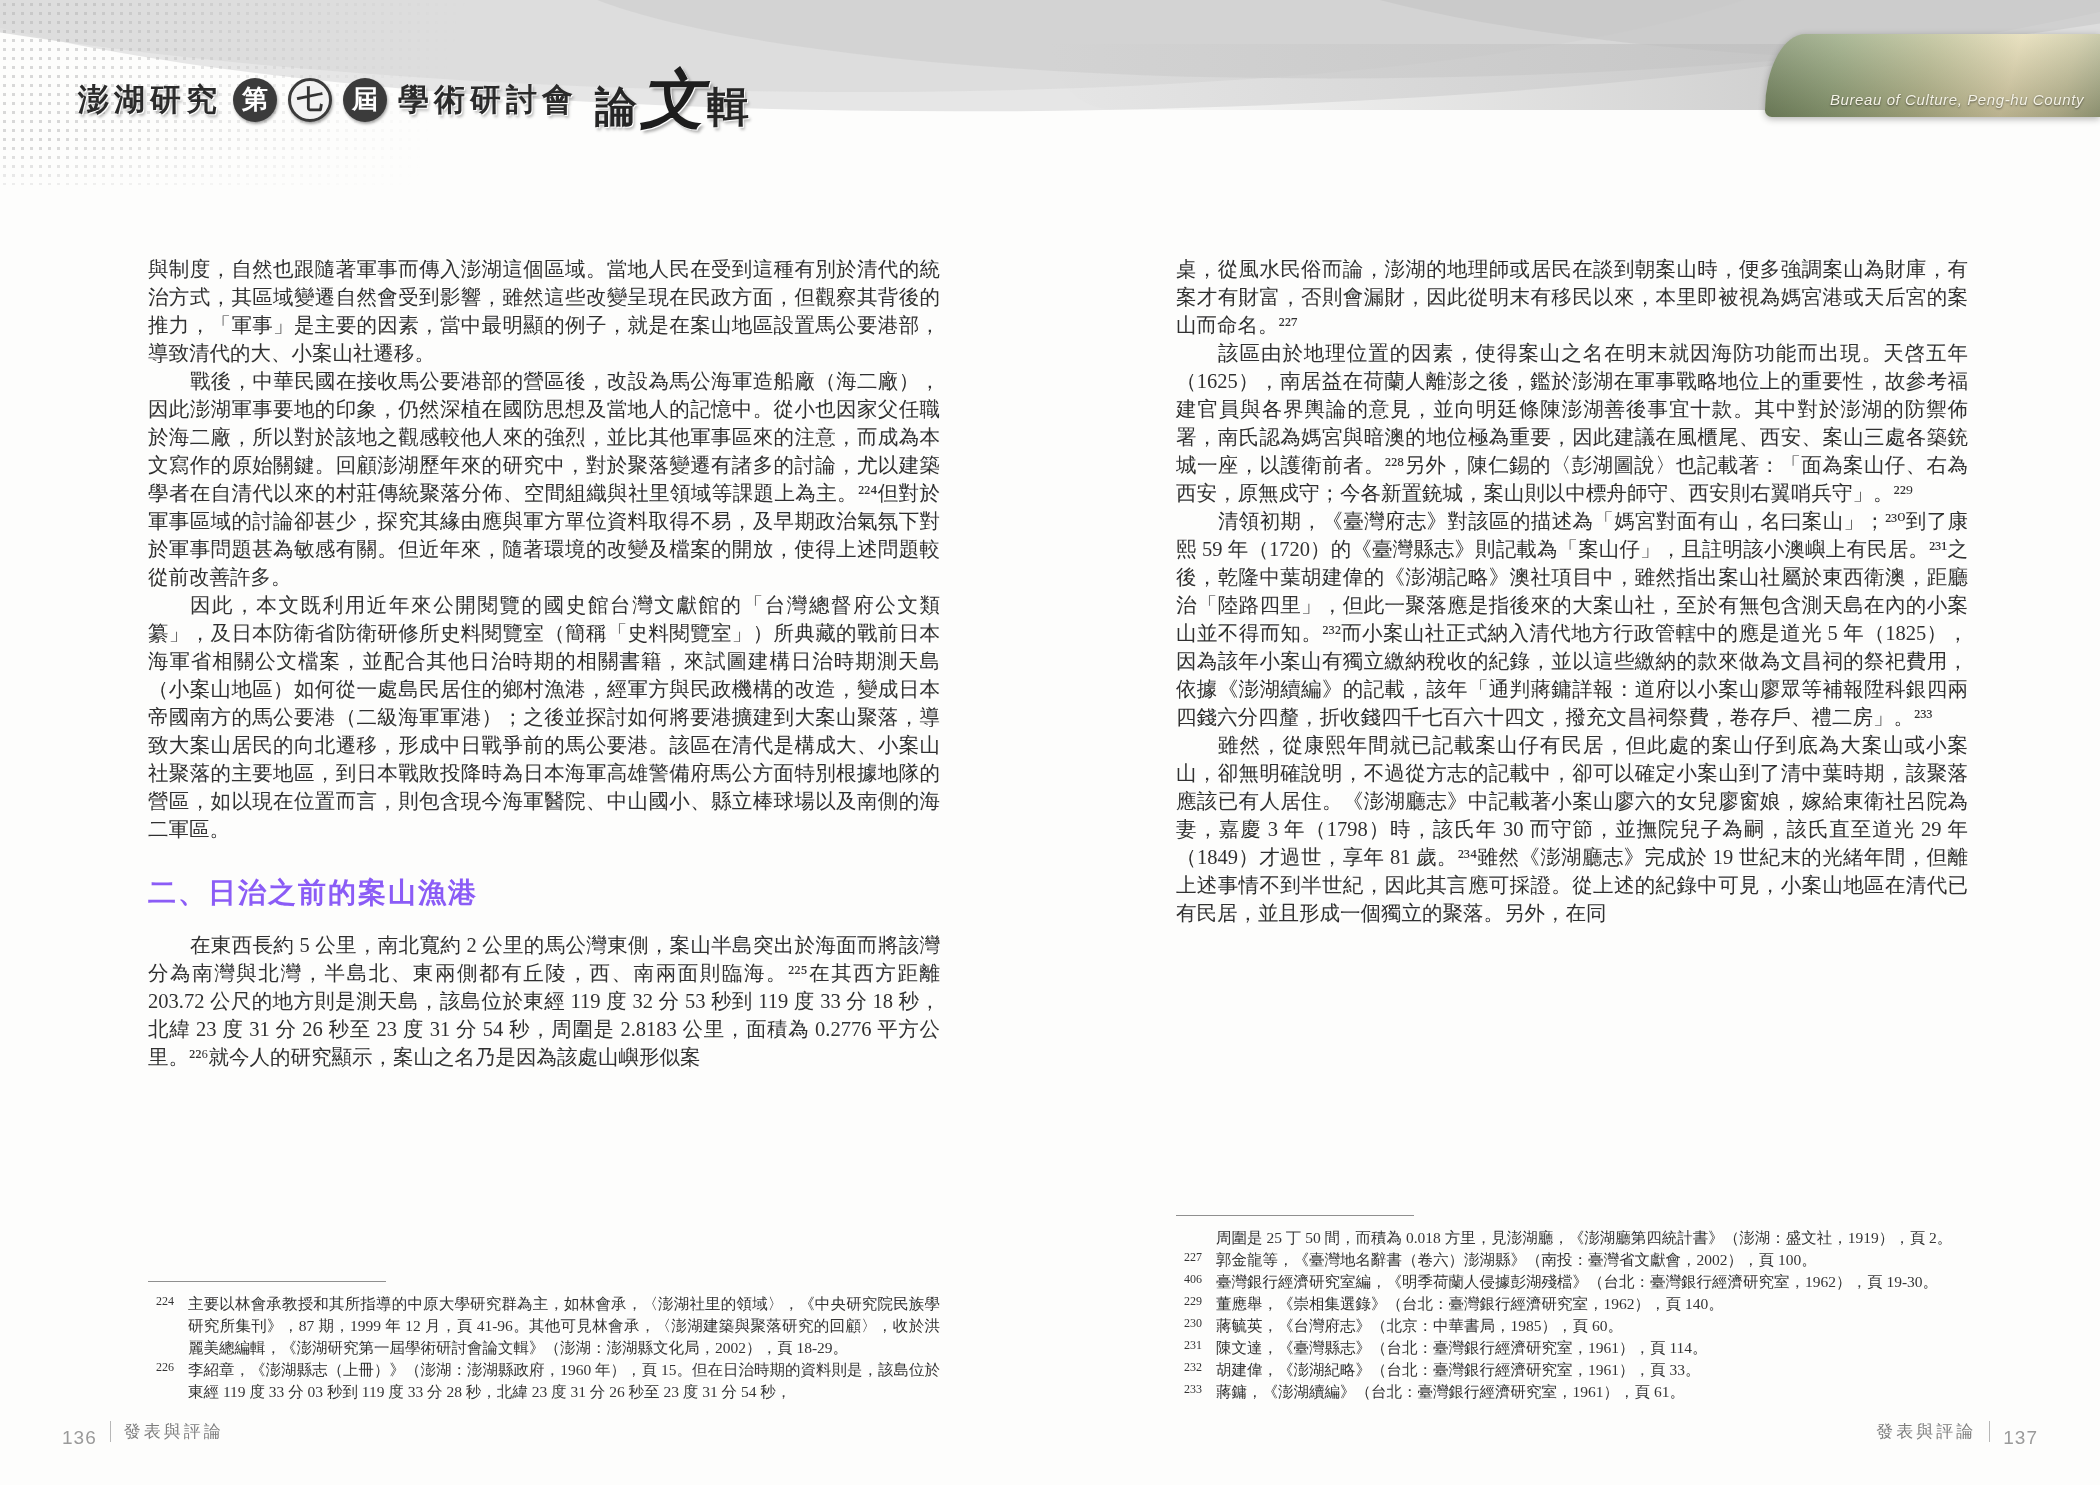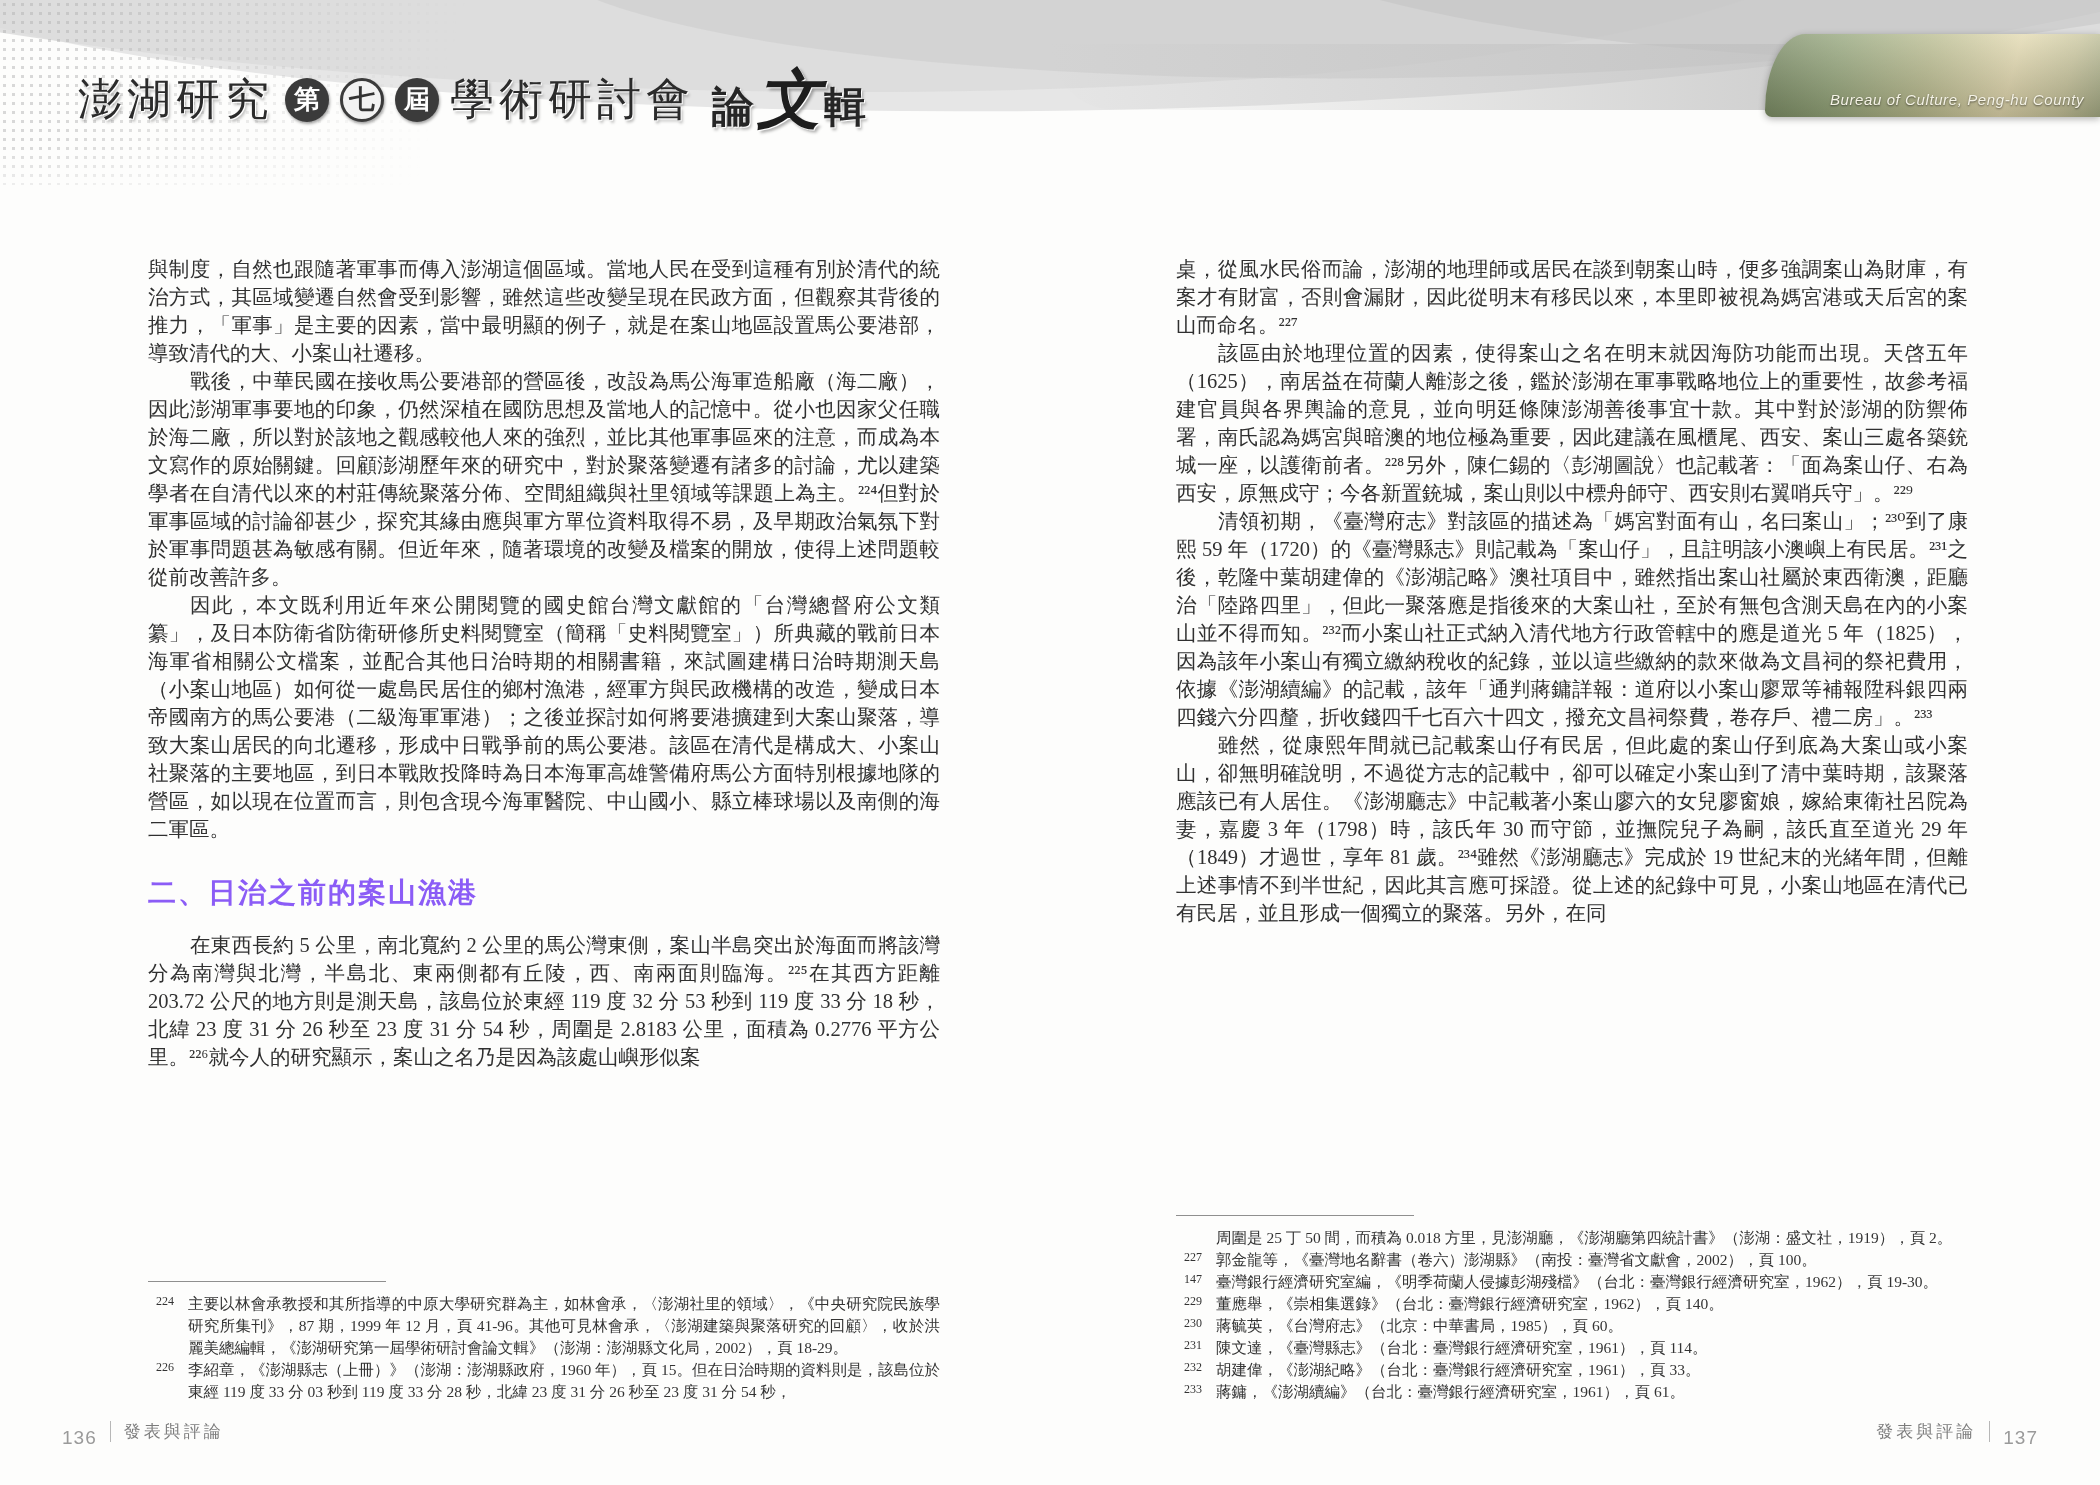--- a/index.html
+++ b/index.html
@@ -26,21 +26,21 @@
     background-image:radial-gradient(#b5b5b5 1.6px, rgba(0,0,0,0) 1.8px);
     background-size:9px 9px;
     -webkit-mask-image:linear-gradient(105deg,#000 15%,rgba(0,0,0,0) 72%);
     mask-image:linear-gradient(105deg,#000 15%,rgba(0,0,0,0) 72%);
   }
   .photo-band { position:absolute; top:44px; right:290px; width:760px; height:66px;
     background:linear-gradient(to left,#bfbfbf,rgba(191,191,191,0)); opacity:.75; border-radius:0 0 0 70px; }
 
   .logo { position:absolute; top:56px; left:78px; display:flex; align-items:center; gap:11px;
     font-family:"Liberation Sans","DejaVu Sans",sans-serif; }
-  .logo-title, .logo-sub { font-size:44px; font-weight:normal; color:#2b2b2b; letter-spacing:5px;
+  .logo-title, .logo-sub { font-size:31px; font-weight:bold; color:#2b2b2b; letter-spacing:5px;
     text-shadow:1px 1px 0 #ffffff, 2px 3px 3px rgba(0,0,0,.28); }
   .badge { width:44px; height:44px; border-radius:50%; background:#3b3b3b; color:#fff;
     display:flex; align-items:center; justify-content:center; font-size:26px; font-weight:bold;
     box-shadow:1px 2px 3px rgba(0,0,0,.35); flex:0 0 auto; }
   .badge.alt { background:#f2f2f2; color:#333; border:3px solid #3b3b3b; }
   .logo-vol { display:flex; align-items:baseline; margin-left:6px; }
   .vol-char { font-size:42px; font-weight:bold; color:#262626;
     text-shadow:1px 1px 0 #ffffff, 2px 3px 3px rgba(0,0,0,.28); }
   .vol-main { font-size:64px; font-weight:bold; font-style:italic; color:#1d1d1d; margin:0 3px;
     text-shadow:1px 1px 0 #ffffff, 3px 3px 3px rgba(0,0,0,.3); }
@@ -141,21 +141,21 @@
       <div class="fn-rule"></div>
       <div class="footnote">
         <span class="fn-num"></span>
         <span class="fn-text">周圍是 25 丁 50 間，而積為 0.018 方里，見澎湖廳，《澎湖廳第四統計書》（澎湖：盛文社，1919），頁 2。</span>
       </div>
       <div class="footnote">
         <span class="fn-num">227</span>
         <span class="fn-text">郭金龍等，《臺灣地名辭書（卷六）澎湖縣》（南投：臺灣省文獻會，2002），頁 100。</span>
       </div>
       <div class="footnote">
-        <span class="fn-num">147</span>
+        <span class="fn-num">406</span>
         <span class="fn-text">臺灣銀行經濟研究室編，《明季荷蘭人侵據彭湖殘檔》（台北：臺灣銀行經濟研究室，1962），頁 19-30。</span>
       </div>
       <div class="footnote">
         <span class="fn-num">229</span>
         <span class="fn-text">董應舉，《崇相集選錄》（台北：臺灣銀行經濟研究室，1962），頁 140。</span>
       </div>
       <div class="footnote">
         <span class="fn-num">230</span>
         <span class="fn-text">蔣毓英，《台灣府志》（北京：中華書局，1985），頁 60。</span>
       </div>

